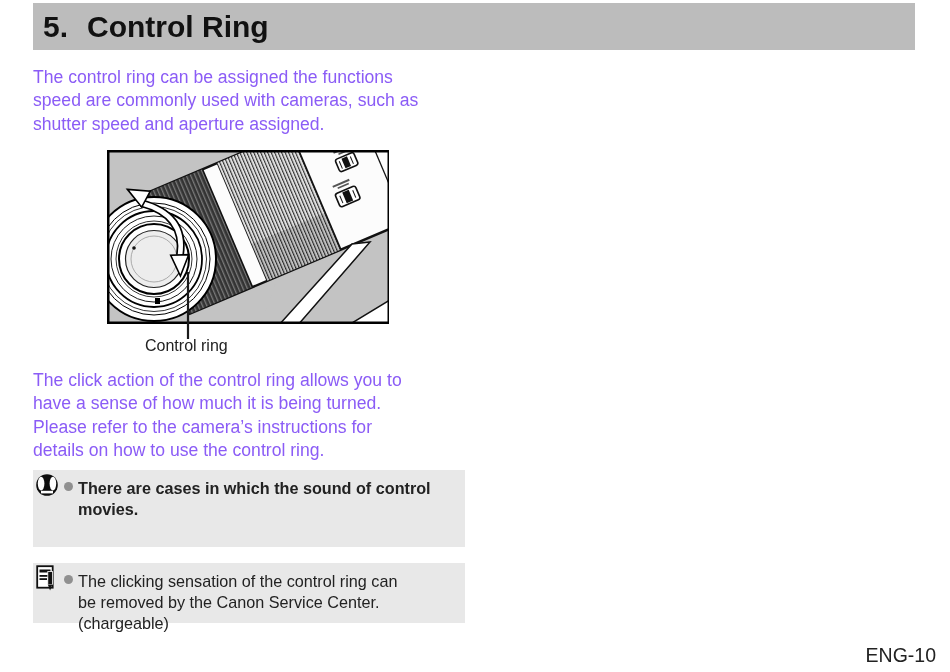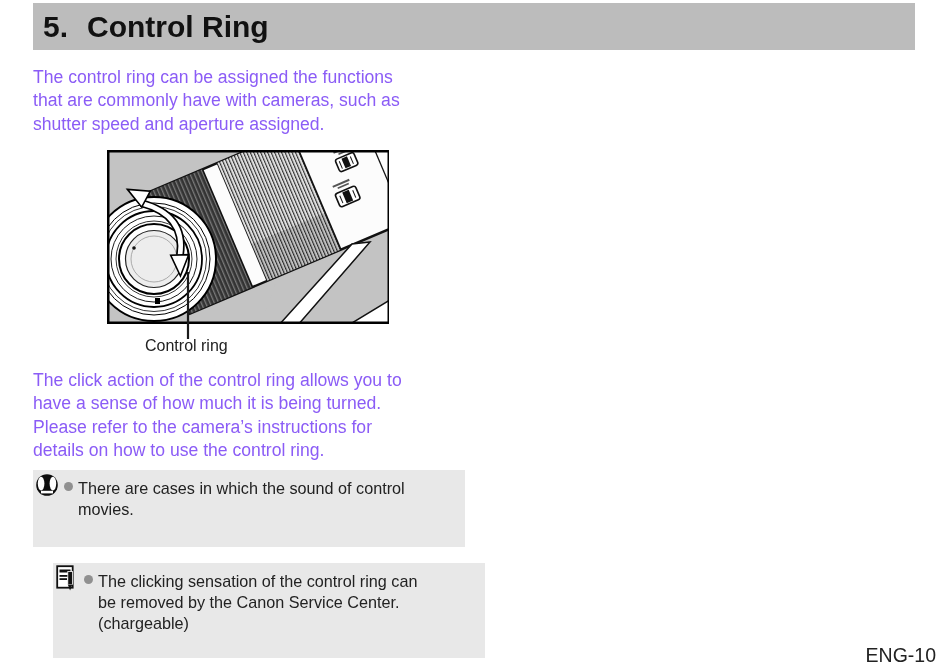--- a/index.html
+++ b/index.html
@@ -13,42 +13,42 @@
 
   .para{position:absolute;font-size:17.6px;line-height:23.4px;color:#8b5cf6;}
   .para div{white-space:nowrap;}
   #para-intro{left:33px;top:66px;}
   #para-body{left:33px;top:369px;}
 
   #figure{position:absolute;left:107px;top:150px;width:282px;height:190px;}
   #caption{position:absolute;left:145px;top:337px;font-size:16px;color:#222;white-space:nowrap;}
 
   .note-box{position:absolute;left:33px;width:432px;background:#e8e8e8;}
-  #note-1{top:470px;height:77px;}
-  #note-2{top:563px;height:95px;margin-left:20px;}
+  #note-1{top:470px;height:77px;font-weight:bold;}
+  #note-2{top:563px;height:60px;}
   .note-icon{position:absolute;left:3px;top:2px;}
   .bullet{position:absolute;left:31px;top:12px;width:9px;height:9px;border-radius:50%;background:#909090;}
   .note-text{position:absolute;left:45px;top:8px;font-size:16.2px;line-height:21px;color:#222;}
   .note-text div{white-space:nowrap;}
 
   #page-number{position:absolute;right:14px;top:644px;font-size:19.5px;color:#222;white-space:nowrap;}
 </style>
 </head>
 <body>
 
 <div class="page">
 
   <div class="header-bar">
     <span class="sec-num">5.</span>
     <span class="sec-title">Control Ring</span>
   </div>
 
   <div class="para" id="para-intro">
     <div>The control ring can be assigned the functions</div>
-    <div>that are commonly have with cameras, such as</div>
+    <div>speed are commonly used with cameras, such as</div>
     <div>shutter speed and aperture assigned.</div>
   </div>
 
   <svg id="figure" viewBox="0 0 282 190" xmlns="http://www.w3.org/2000/svg">
     <defs>
       <clipPath id="frameclip">
           <rect x="2" y="2" width="279" height="170"></rect>
         </clipPath>
       <pattern id="ribsDark" width="4" height="8" patternUnits="userSpaceOnUse">
         <rect width="4" height="8" fill="#333"></rect>

